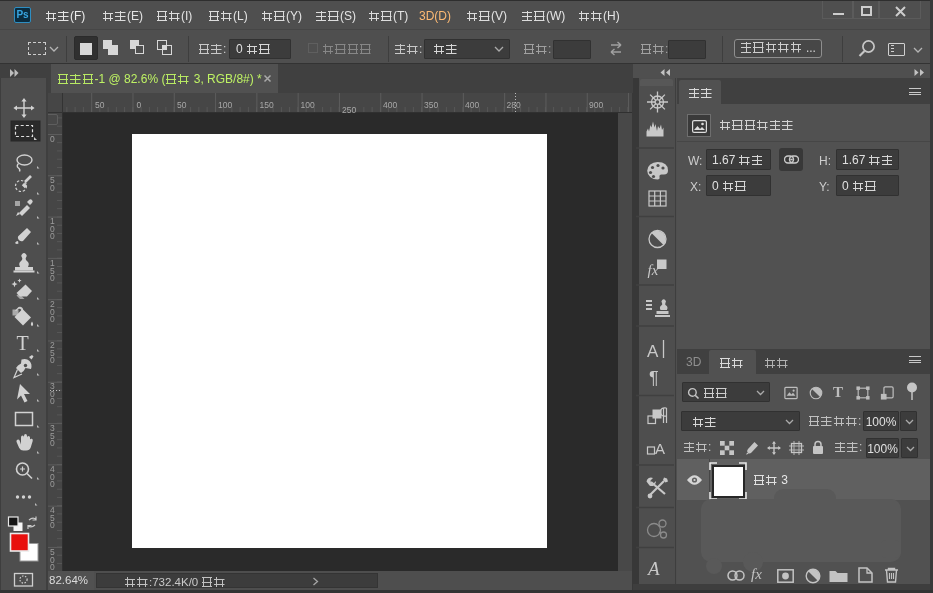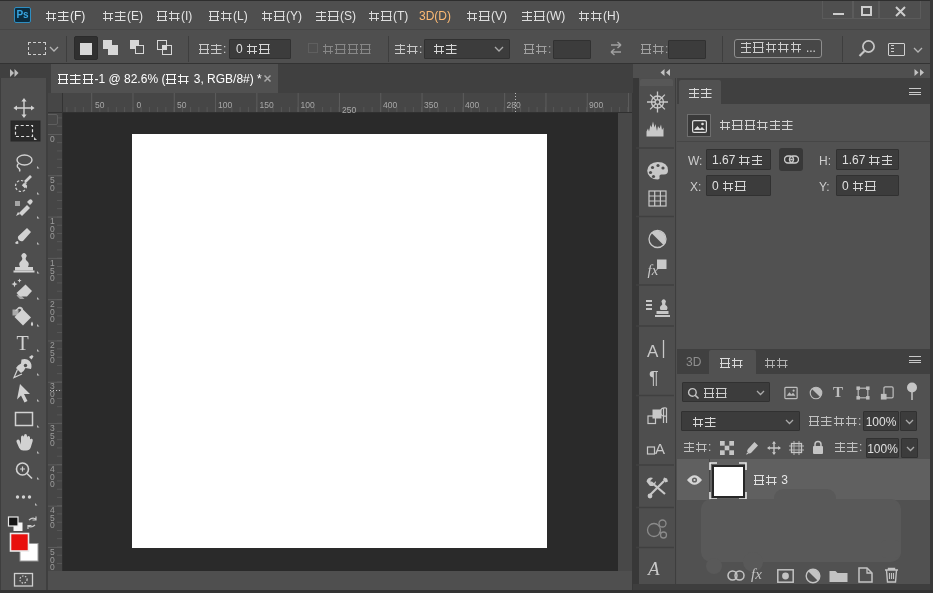--- a/index.html
+++ b/index.html
@@ -101,21 +101,21 @@
  <svg class="abs" style="left:913px;top:17px" width="10" height="6" viewBox="0 0 10 6">
         <path d="M1 1 L5 5 L9 1" stroke="#b5b5b5" stroke-width="1.3" fill="none"></path>
       </svg>
 </div>
 
 <div class="abs" id="tabstrip" style="left:0;top:64px;width:633px;height:29px;background:#404040">
  <svg class="abs" style="left:9px;top:5px" width="10" height="8" viewBox="0 0 10 8">
         <path d="M1 0 L5 4 L1 8 Z M5.5 0 L9.5 4 L5.5 8 Z" fill="#bdbdbd"></path>
       </svg>
  <div class="abs" style="left:51px;top:0;width:227px;height:29px;background:#515151">
-   <div class="abs t12" style="left:6px;top:8px;color:#ffffff"><i class="c c1"></i><i class="c c0"></i><i class="c c1"></i>-1 @ 82.6% (<i class="c c1"></i><i class="c c2"></i> 3, RGB/8#) *</div>
+   <div class="abs t12" style="left:6px;top:8px;color:#bef264"><i class="c c1"></i><i class="c c0"></i><i class="c c1"></i>-1 @ 82.6% (<i class="c c1"></i><i class="c c2"></i> 3, RGB/8#) *</div>
    <svg class="abs" style="left:212px;top:10px" width="9" height="9" viewBox="0 0 9 9">
           <path d="M1.5 1.5 L7.5 7.5 M7.5 1.5 L1.5 7.5" stroke="#a8a8a8" stroke-width="1.5"></path>
         </svg>
  </div>
 </div>
 
 <div class="abs" id="docarea" style="left:47px;top:93px;width:586px;height:500px">
 
  <div class="abs" style="left:0;top:0;width:16px;height:20px;background:#464646;border-right:1px solid #333333;border-bottom:1px solid #333333"></div>
 
@@ -162,20 +162,29 @@
         <div class="abs" style="left: 3px; top: 456px;">5<br>0<br>0</div>
       </div>
 
  <div class="abs" style="left:16px;top:20px;width:555px;height:458px;background:#2a2a2a">
    <div class="abs" style="left:69px;top:21px;width:415px;height:414px;background:#ffffff"></div>
  </div>
 
  <div class="abs" style="left:571px;top:20px;width:14px;height:458px;background:#484848"></div>
  <div class="abs" style="left:585px;top:0px;width:1px;height:497px;background:#383838"></div>
 
+ <div class="abs" style="left:0;top:478px;width:585px;height:19px;background:#4e4e4e">
+   <div class="abs" style="left:0;top:0;width:47px;height:19px;background:#515151;color:#dcdcdc;font-size:11.5px;line-height:19px;padding-left:2px">82.64%</div>
+   <div class="abs" style="left:49px;top:2px;width:282px;height:15px;background:#3c3c3c;border:1px solid #343434">
+     <div class="abs t12" style="left:27px;top:1px;color:#c9c9c9;font-size:11.5px"><i class="c c2"></i><i class="c c2"></i>:732.4K/0 <i class="c c1"></i><i class="c c2"></i></div>
+     <svg class="abs" style="left:215px;top:3px" width="7" height="9" viewBox="0 0 7 9">
+            <path d="M1.5 1 L5.5 4.5 L1.5 8" stroke="#a5a5a5" stroke-width="1.3" fill="none"></path>
+          </svg>
+   </div>
+ </div>
 </div>
 
 <div class="abs" id="toolbar" style="left:0;top:78px;width:47px;height:515px;background:#4e4e4e;border-left:1px solid #3e3e3e">
 <div class="abs" style="left:45px;top:0;width:2px;height:515px;background:#3f3f3f"></div>
 <svg class="abs" style="left:0;top:0" width="45" height="515" viewBox="0 0 45 515" fill="none" stroke="none">
 
  <g stroke="#d2d2d2" stroke-width="1.4">
           <path d="M23 23 V37 M16 30 H30"></path>
         </g>
  <g fill="#d2d2d2" stroke="none">

